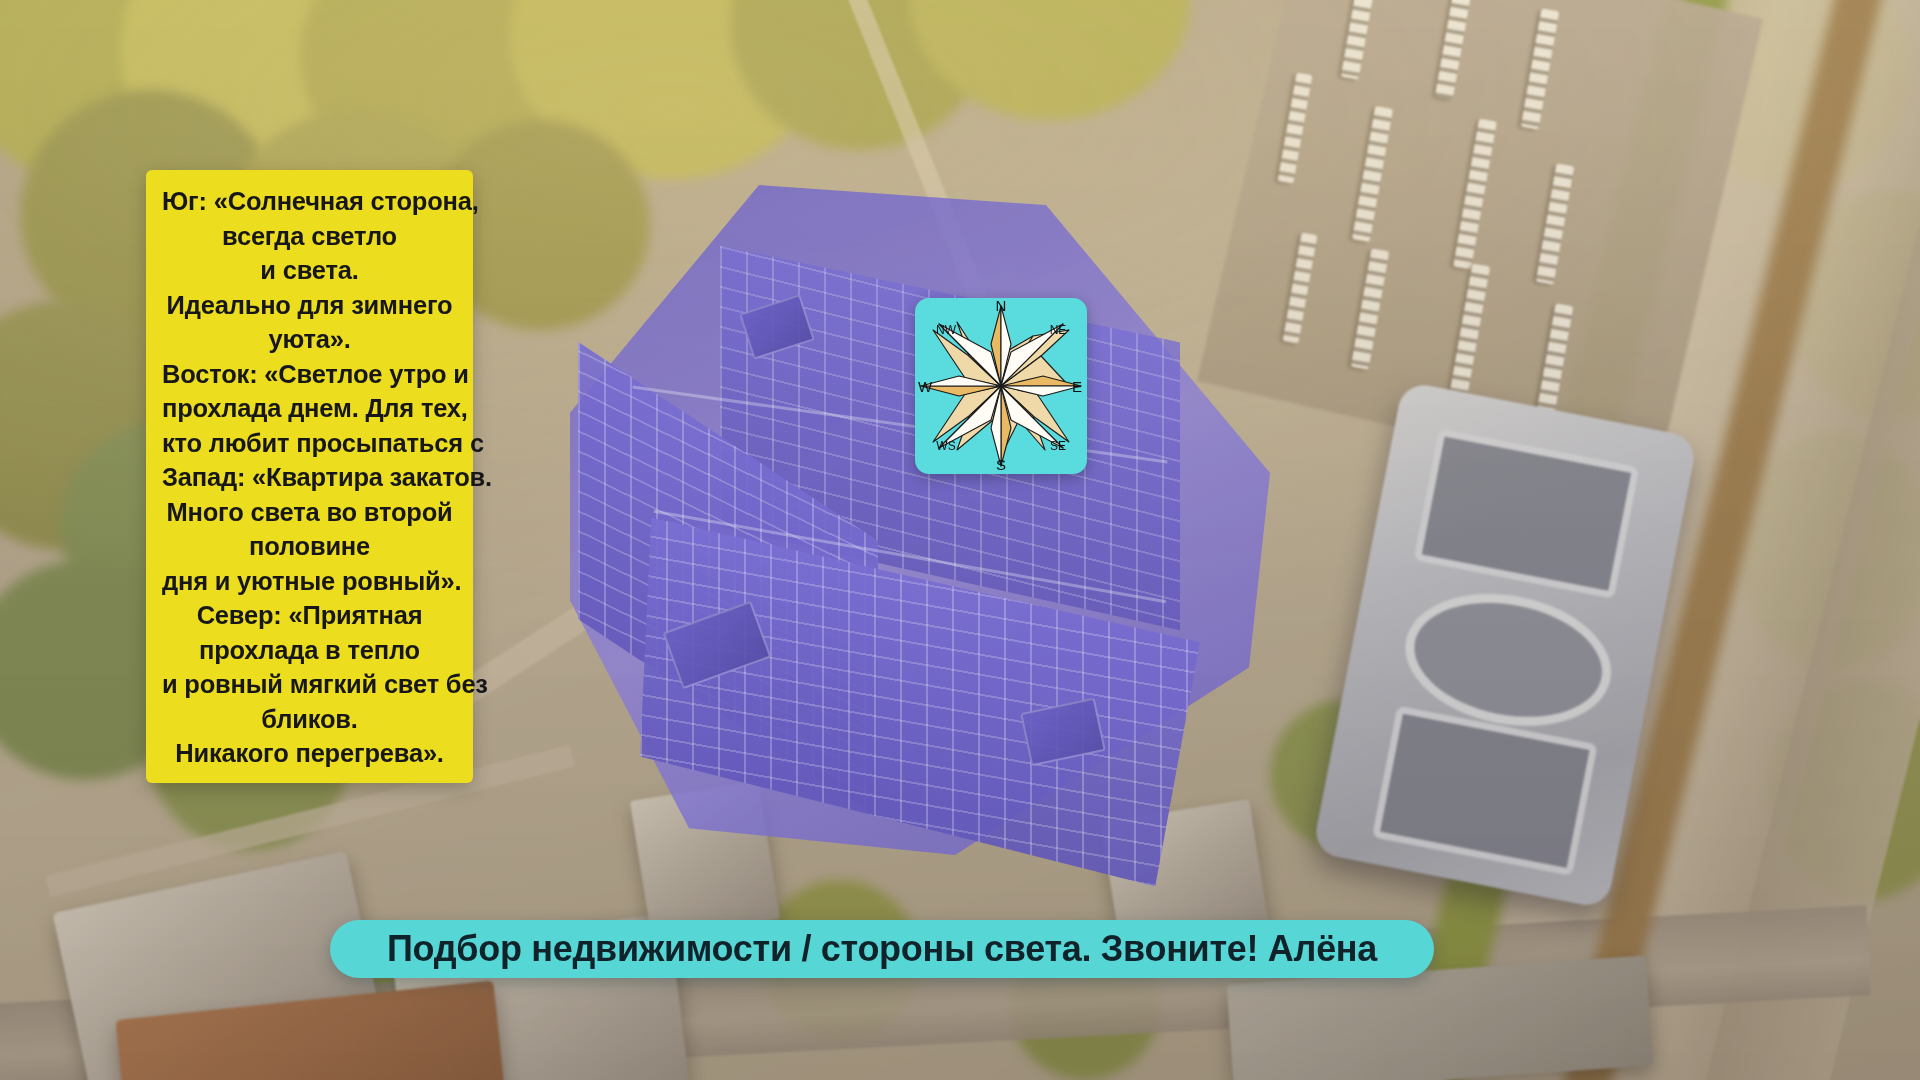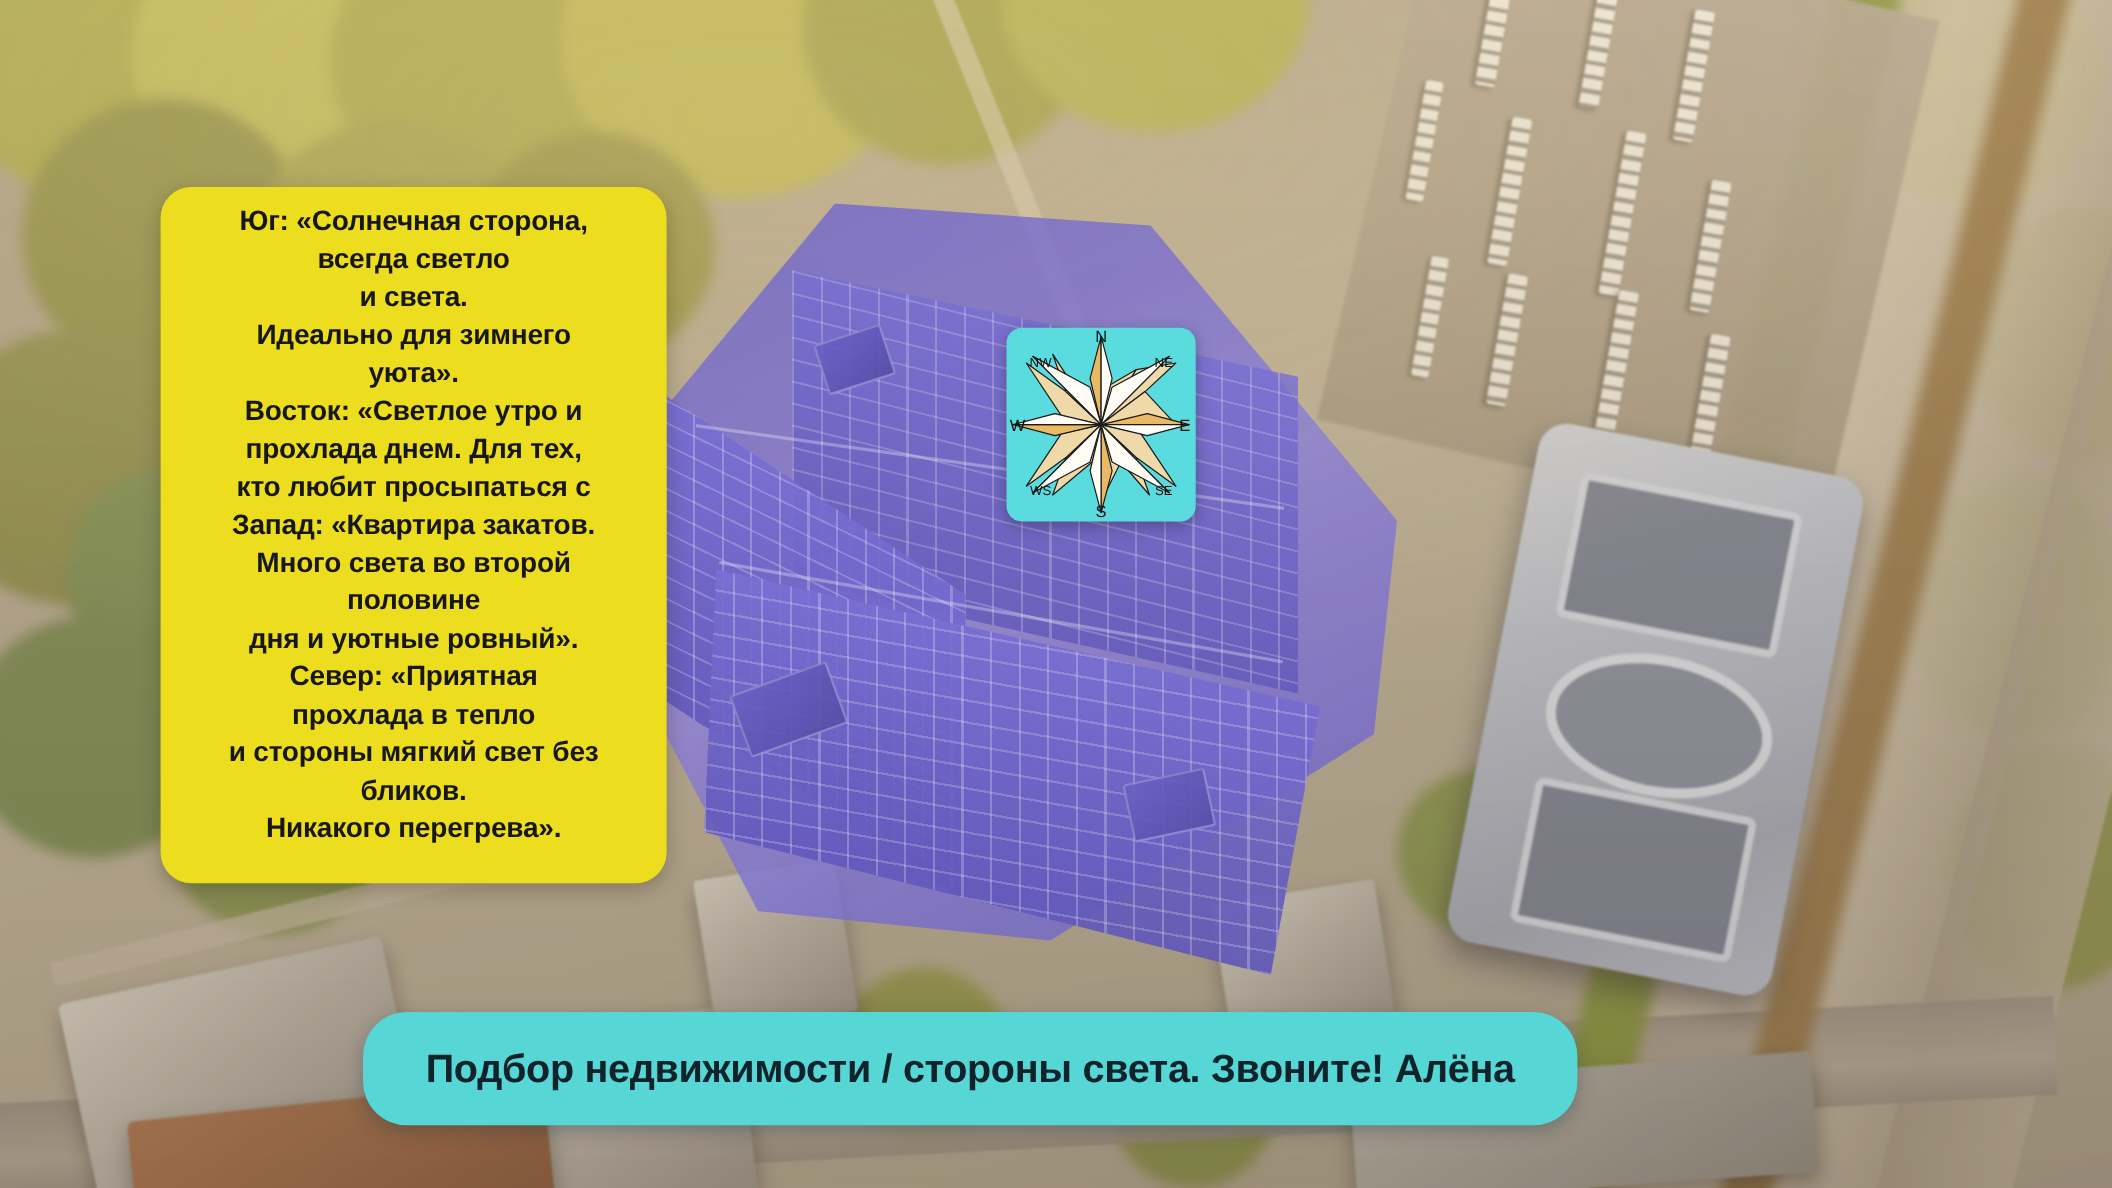--- a/index.html
+++ b/index.html
@@ -209,43 +209,43 @@
     background: #5adbde;
     border-radius: 14px;
     box-shadow: 0 4px 14px rgba(20,30,40,.35);
   }
   .compass svg { display:block; width:100%; height:100%; }
 
   
   .yellowcard {
     position: absolute;
     left: 146px; top: 170px;
-    width: 460px;
-    padding: 14px 16px 32px;
+    width: 327px;
+    padding: 14px 16px 12px;
     background: #ecdd1e;
-    border-radius: 28px;
+    border-radius: 6px;
     box-shadow: 0 6px 18px rgba(40,40,10,.28);
     box-sizing: border-box;
   }
   .yellowcard .line {
     display: block;
     text-align: center;
     color: #17171a;
     font-weight: bold;
     font-size: 25.5px;
     line-height: 34.5px;
     letter-spacing: -0.2px;
     white-space: nowrap;
   }
 
   
   .cta {
     position: absolute;
     left: 330px; top: 920px;
-    width: 1104px; height: 103px;
+    width: 1104px; height: 58px;
     background: #57d6d6;
     border-radius: 40px;
     display: flex;
     align-items: center;
     justify-content: center;
     box-shadow: 0 5px 16px rgba(20,50,60,.3);
   }
   .cta .txt {
     color: #10232a;
     font-weight: bold;
@@ -399,21 +399,21 @@
     <span class="line">уюта».</span>
     <span class="line">Восток: «Светлое утро и</span>
     <span class="line">прохлада днем. Для тех,</span>
     <span class="line">кто любит просыпаться с</span>
     <span class="line">Запад: «Квартира закатов.</span>
     <span class="line">Много света во второй</span>
     <span class="line">половине</span>
     <span class="line">дня и уютные ровный».</span>
     <span class="line">Север: «Приятная</span>
     <span class="line">прохлада в тепло</span>
-    <span class="line">и стороны мягкий свет без</span>
+    <span class="line">и ровный мягкий свет без</span>
     <span class="line">бликов.</span>
     <span class="line">Никакого перегрева».</span>
   </div>
 
   <div class="cta">
     <span class="txt">Подбор  недвижимости / стороны света. Звоните! Алёна</span>
   </div>
 
 </div>
 

